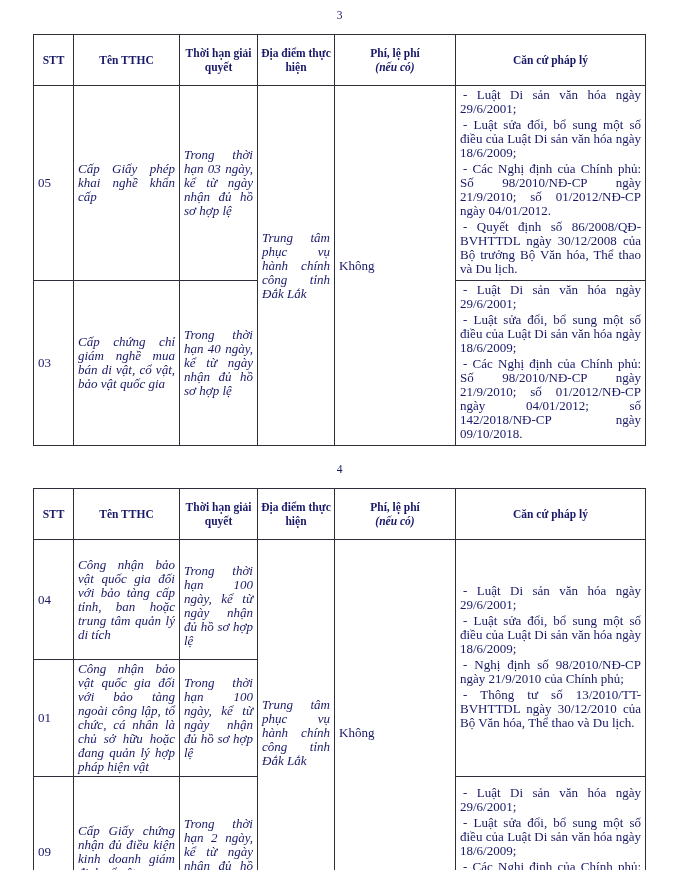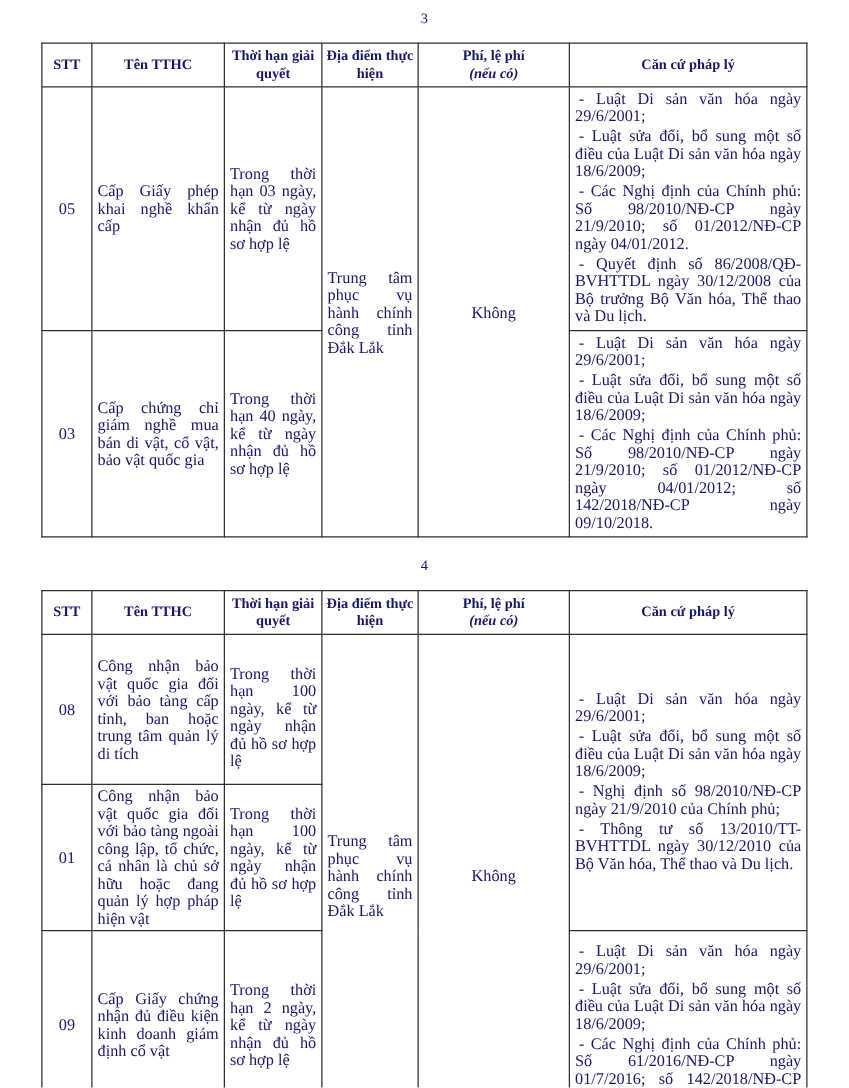--- a/index.html
+++ b/index.html
@@ -36,28 +36,28 @@
     vertical-align: middle;
     padding: 3px 2px;
     line-height: 14px;
   }
   table.proc td {
     font-size: 13px;
     line-height: 14px;
     padding: 2px 4px;
     vertical-align: middle;
   }
-  tr.hrow { height: 35px; }
+  tr.hrow { height: 51px; }
   tr.r05 { height: 182px; }
   tr.r06 { height: 151px; }
   tr.r07 { height: 120px; }
   tr.r08 { height: 110px; }
   tr.r09 { height: 150px; }
-  .c { text-align: center; }
-  .j { text-align: justify; }
+  .c { }
+  .j { text-align: justify; font-style: italic; }
   .vtop { vertical-align: top; }
   td.legal { padding: 2px 3px; }
   td.legal p {
     margin: 0 0 2px 0;
     text-indent: 3px;
     text-align: justify;
   }
   .fee-sub { font-style: italic; }
   td.loc { padding: 2px 5px; }
 </style>
@@ -136,21 +136,21 @@
         <th>Địa điểm thực hiện</th>
         <th>
           <div>Phí, lệ phí</div>
           <div class="fee-sub">(nếu có)</div>
         </th>
         <th>Căn cứ pháp lý</th>
       </tr>
     </thead>
     <tbody>
       <tr class="r07">
-        <td class="c">08</td>
+        <td class="c">04</td>
         <td class="j">Công nhận bảo vật quốc gia đối với bảo tàng cấp tỉnh, ban hoặc trung tâm quản lý di tích</td>
         <td class="j vtop" style="padding-top:14px">Trong thời hạn 100 ngày, kể từ ngày nhận đủ hồ sơ hợp lệ</td>
         <td class="j loc" rowspan="3">Trung tâm phục vụ hành chính công tỉnh Đắk Lắk</td>
         <td class="c" rowspan="3">Không</td>
         <td class="legal" rowspan="2">
           <p>- Luật Di sản văn hóa ngày 29/6/2001;</p>
           <p>- Luật sửa đổi, bổ sung một số điều của Luật Di sản văn hóa ngày 18/6/2009;</p>
           <p>- Nghị định số 98/2010/NĐ-CP ngày 21/9/2010 của Chính phủ;</p>
           <p>- Thông tư số 13/2010/TT-BVHTTDL ngày 30/12/2010 của Bộ Văn hóa, Thể thao và Du lịch.</p>
         </td>

